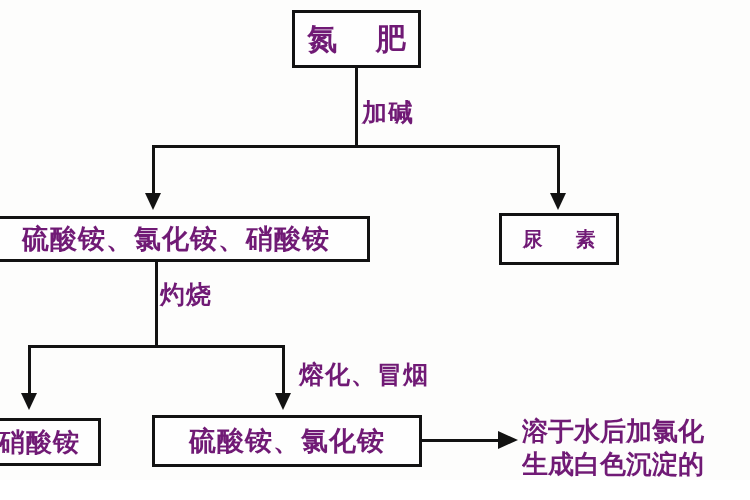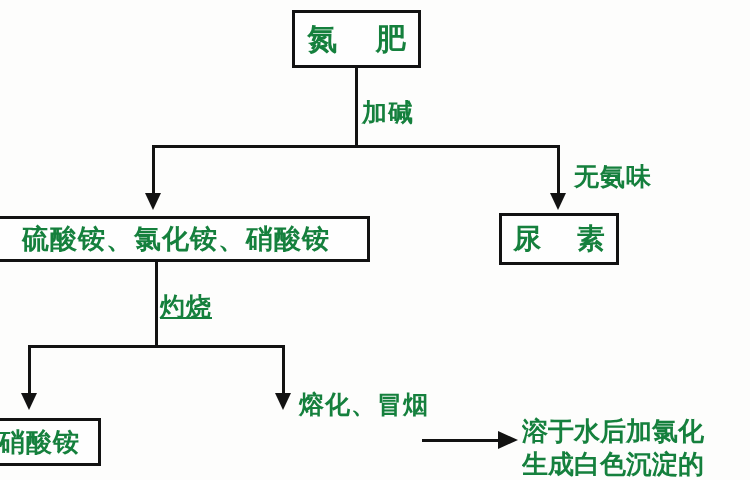--- a/index.html
+++ b/index.html
@@ -7,21 +7,21 @@
     padding: 0;
     background: #ffffff;
   }
   #root {
     position: relative;
     width: 750px;
     height: 480px;
     background: #fdfdfc;
     overflow: hidden;
     font-family: "DejaVu Sans", "Liberation Sans", sans-serif;
-    color: #15803d;
+    color: #701a75;
   }
   
   .box {
     position: absolute;
     box-sizing: border-box;
     border: 3px solid #121212;
     background: #fefefe;
     display: flex;
     align-items: center;
     justify-content: center;
@@ -36,21 +36,21 @@
     font-size: 30px;
   }
   #box-nfert span { letter-spacing: 14px; text-indent: 14px; }
 
   #box-ammonium-group {
     left: -18px; top: 216px; width: 388px; height: 46px;
     font-size: 27px;
   }
   #box-urea {
     left: 499px; top: 213px; width: 120px; height: 52px;
-    font-size: 28px;
+    font-size: 20px;
   }
   #box-urea span { letter-spacing: 13px; text-indent: 13px; }
 
   #box-nh4no3 {
     left: -22px; top: 418px; width: 123px; height: 48px;
     font-size: 26px;
   }
   #box-sulfate-chloride {
     left: 152px; top: 415px; width: 270px; height: 52px;
     font-size: 27px;
@@ -86,23 +86,23 @@
   .edge-label {
     position: absolute;
     font-size: 25px;
     font-weight: 700;
     white-space: nowrap;
     letter-spacing: 1px;
   }
   #label-add-alkali   { left: 362px; top: 96px; }
   #label-has-ammonia  { left: 170px; top: 160px; }
   #label-no-ammonia   { left: 574px; top: 160px; }
-  #label-ignite       { left: 160px; top: 290px; text-decoration: underline; }
+  #label-ignite       { left: 160px; top: 278px; }
   #label-burn-glow    { left: 44px;  top: 358px; }
-  #label-melt-smoke   { left: 299px; top: 358px; margin-top: 30px; }
+  #label-melt-smoke   { left: 299px; top: 358px; }
 
   
   #note-precipitate {
     position: absolute;
     left: 522px; top: 415px;
     width: 232px;
     font-size: 26px;
     font-weight: 700;
     line-height: 1.28;
     letter-spacing: 0px;
@@ -123,21 +123,20 @@
   <div class="vline" style="left:355px; top:68px; height:78px;"></div>
   <div class="edge-label" id="label-add-alkali">加碱</div>
 
   <div class="hline" style="left:152px; top:145px; width:408px;"></div>
 
   <div class="vline" style="left:152px; top:145px; height:50px;"></div>
   <div class="arrow-down" style="left:145px; top:193px;"></div>
 
   <div class="vline" style="left:557px; top:145px; height:50px;"></div>
   <div class="arrow-down" style="left:550px; top:193px;"></div>
-  <div class="edge-label" id="label-no-ammonia">无氨味</div>
 
   <div class="box" id="box-ammonium-group">
     <span>硫酸铵、氯化铵、硝酸铵</span>
   </div>
 
   <div class="box" id="box-urea">
     <span>尿 素</span>
   </div>
 
   <div class="vline" style="left:155px; top:262px; height:84px;"></div>
@@ -149,20 +148,23 @@
   <div class="arrow-down" style="left:21px; top:393px;"></div>
 
   <div class="vline" style="left:282px; top:345px; height:50px;"></div>
   <div class="arrow-down" style="left:275px; top:393px;"></div>
   <div class="edge-label" id="label-melt-smoke">熔化、冒烟</div>
 
   <div class="box" id="box-nh4no3">
     <span>硝酸铵</span>
   </div>
 
+  <div class="box" id="box-sulfate-chloride">
+    <span>硫酸铵、氯化铵</span>
+  </div>
 
   <div class="hline" style="left:422px; top:439px; width:82px;"></div>
   <div class="arrow-right" style="left:498px; top:431px;"></div>
 
   <div id="note-precipitate">
     <div>溶于水后加氯化</div>
     <div>生成白色沉淀的</div>
   </div>
 
 </div>

